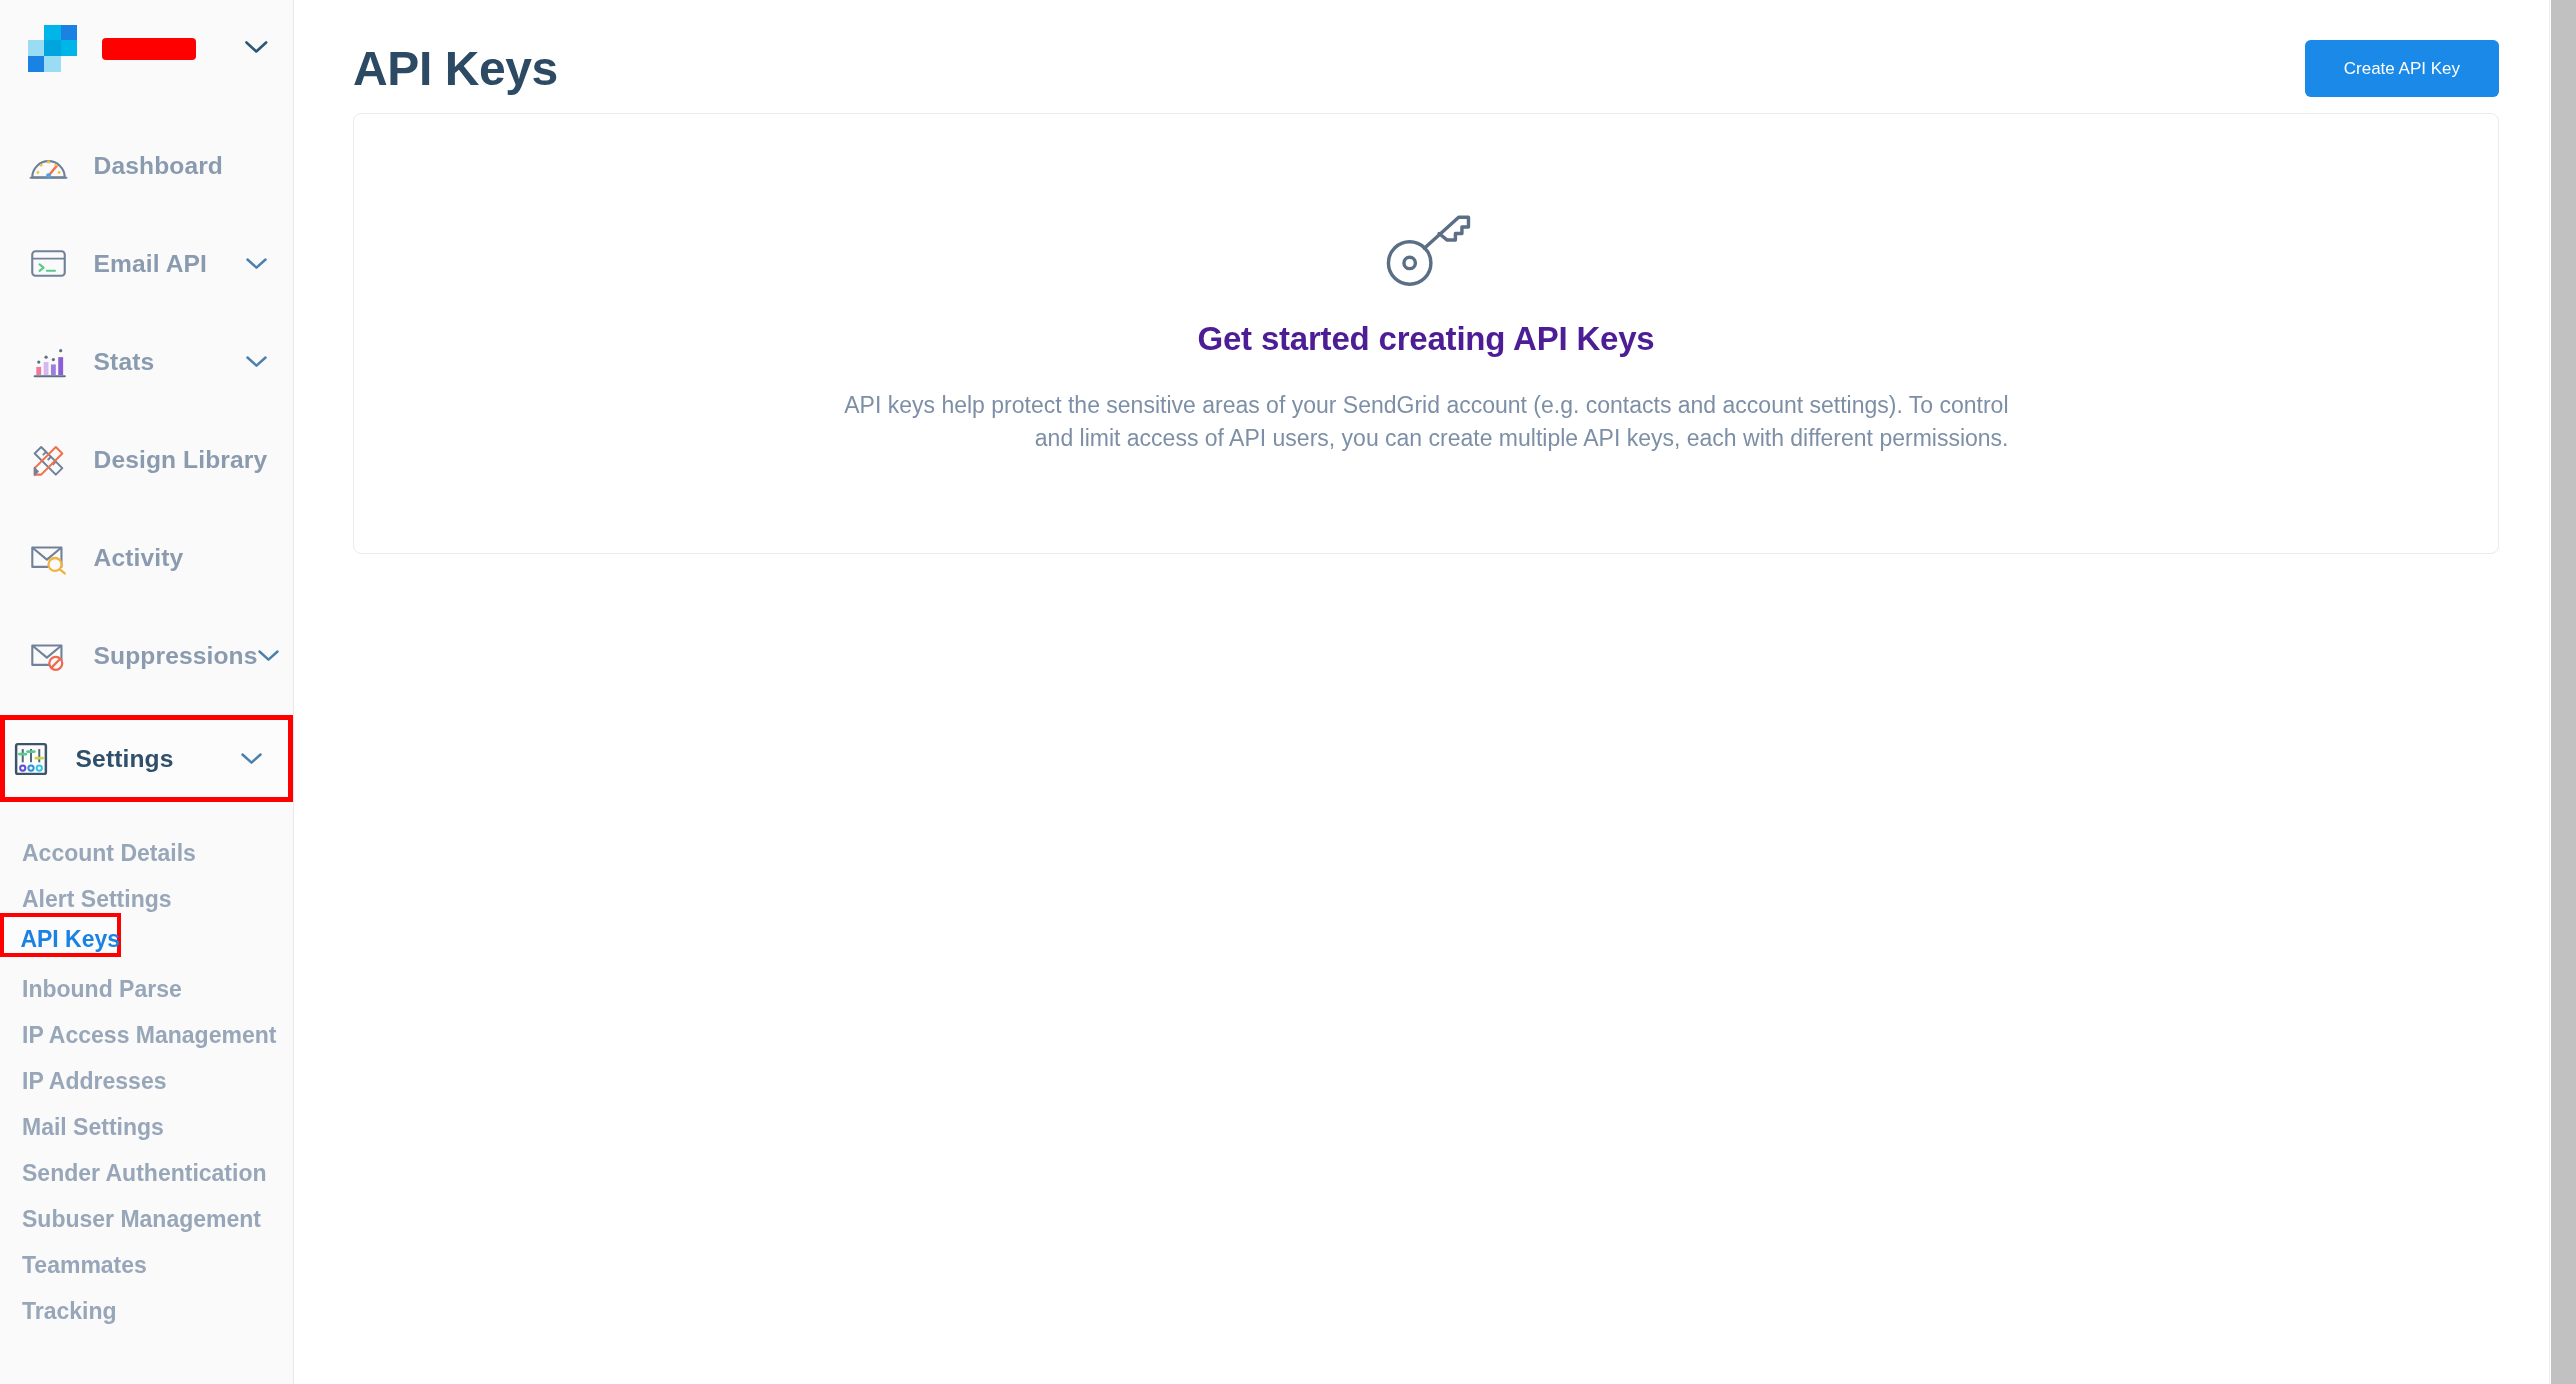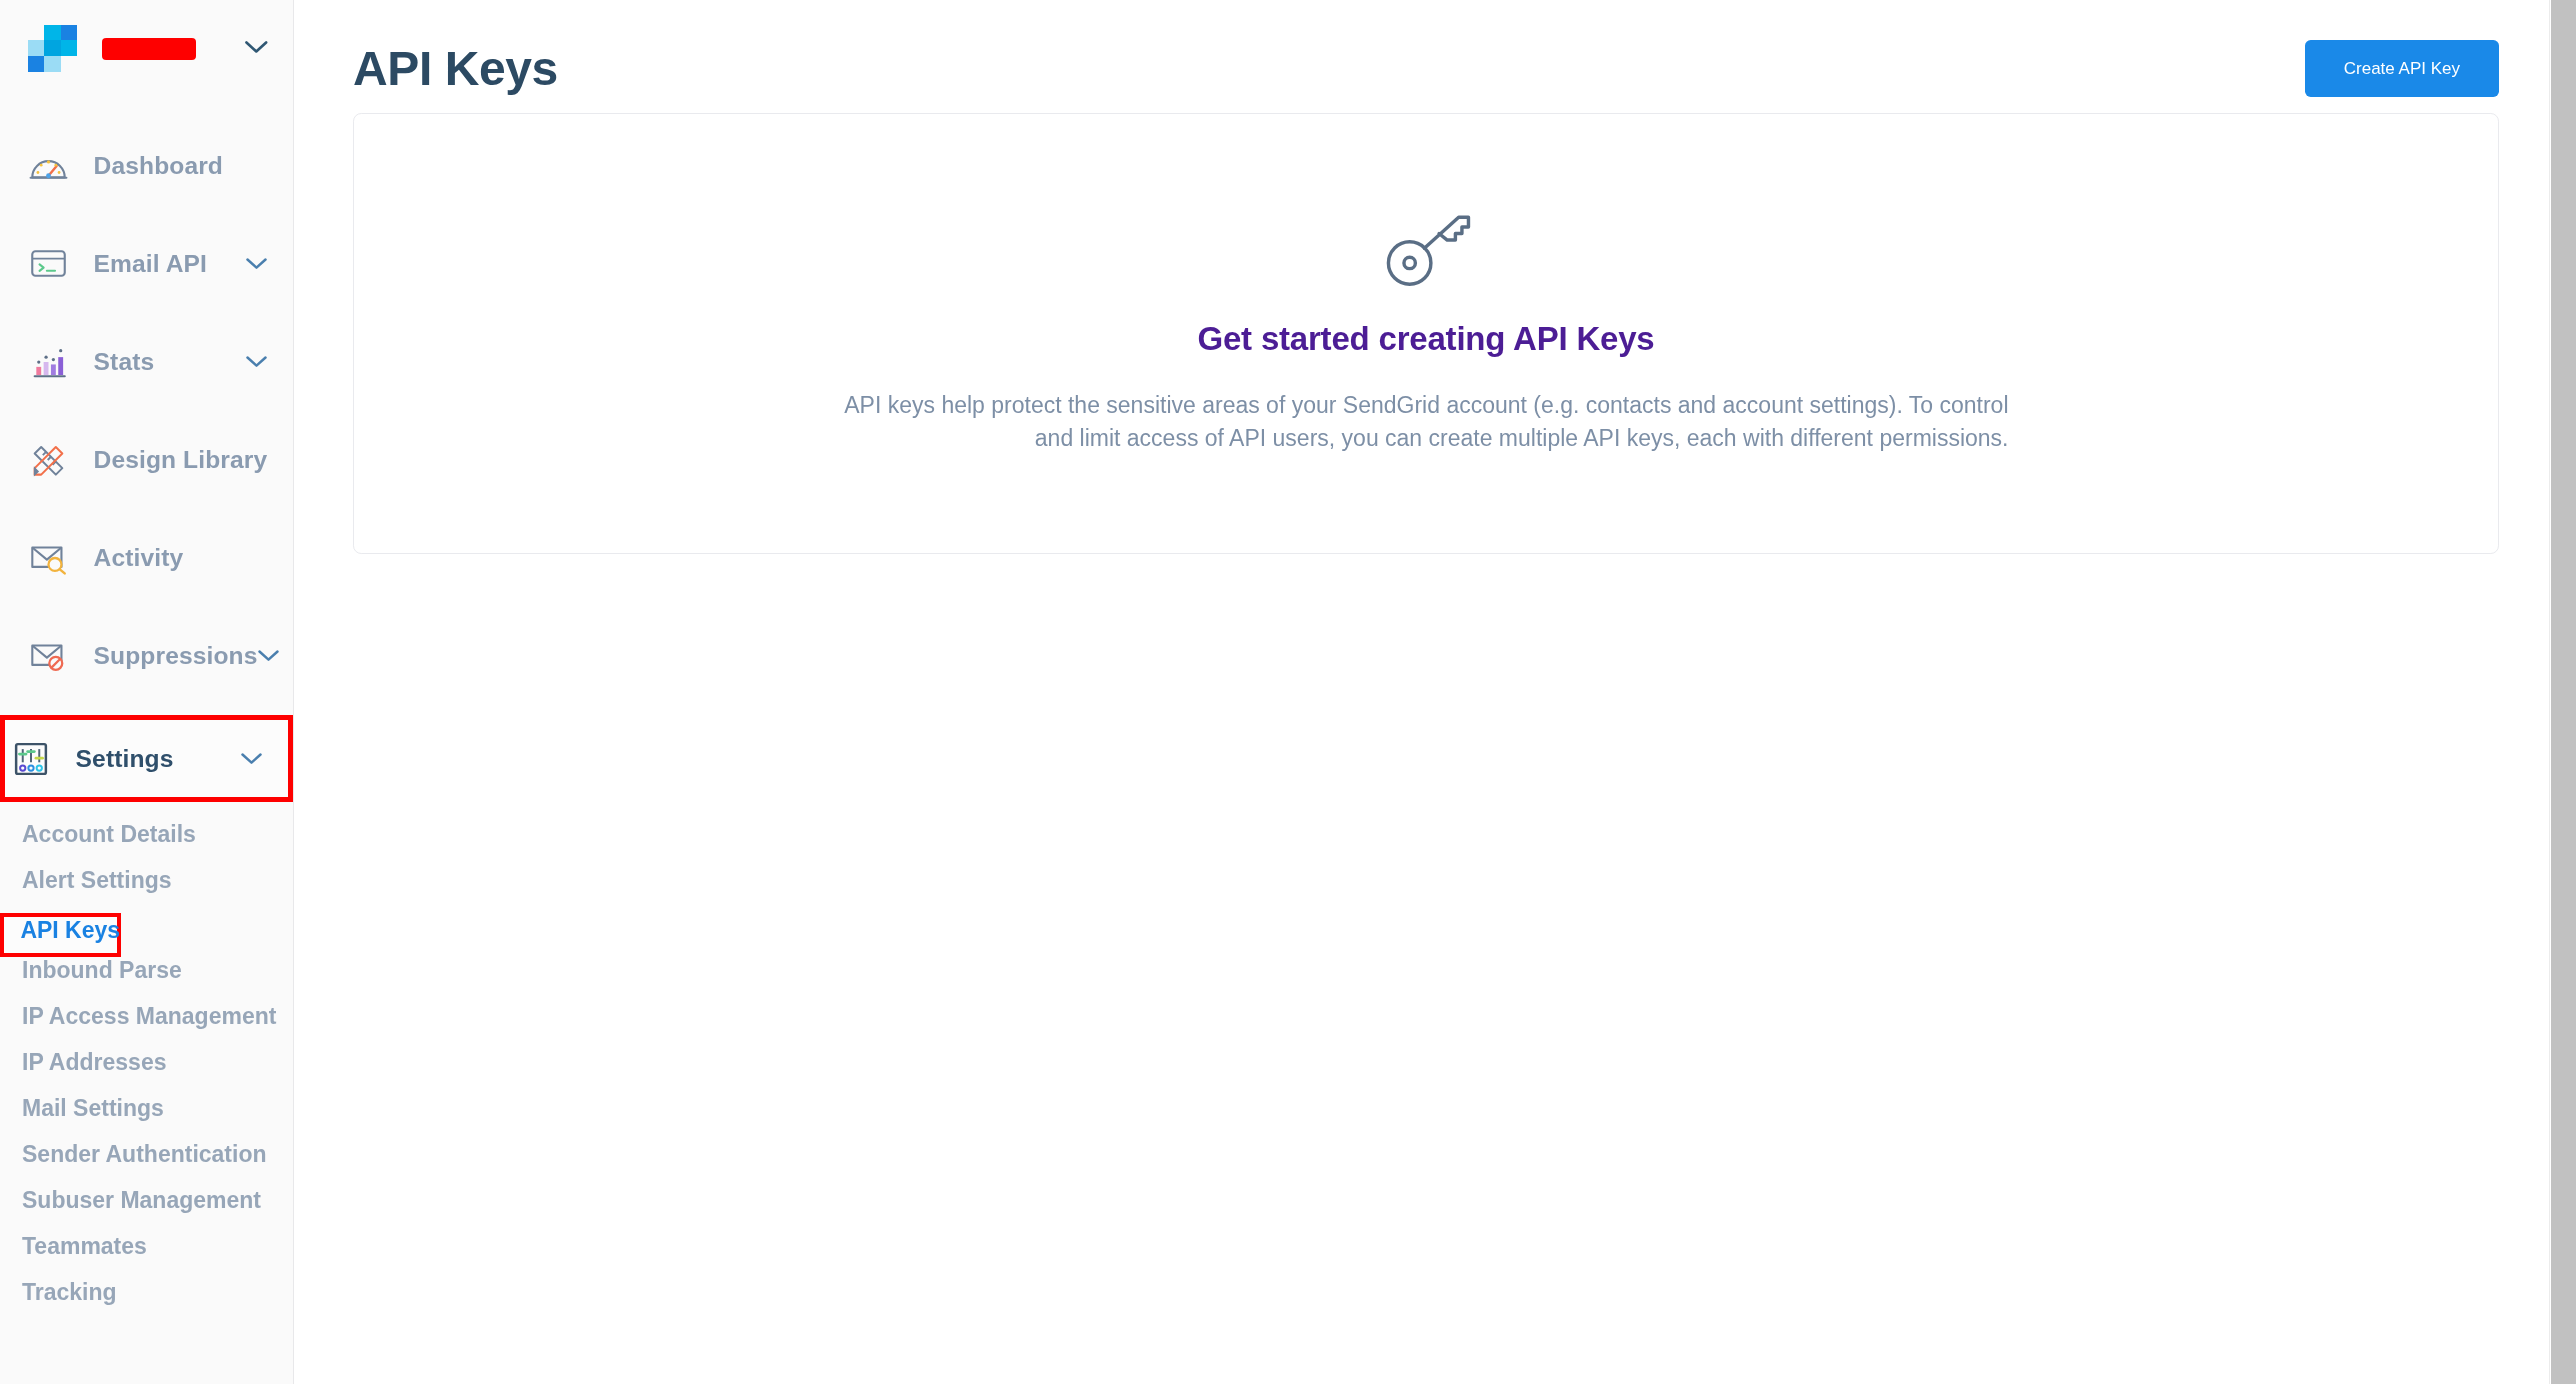--- a/index.html
+++ b/index.html
@@ -109,21 +109,21 @@
     margin: 10.7px 0;
     padding-left: 5px;
   }
 
   
   .submenu { padding-top: 8.2px; }
 
   .submenu-item {
     height: 46px;
     display: flex;
-    align-items: flex-start;
+    align-items: flex-end;
     padding-left: 22px;
     font-size: 23px;
     color: #97a6b8;
     cursor: pointer;
     white-space: nowrap;
   }
 
   .submenu-item.current {
     color: #1a82e2;
   }

